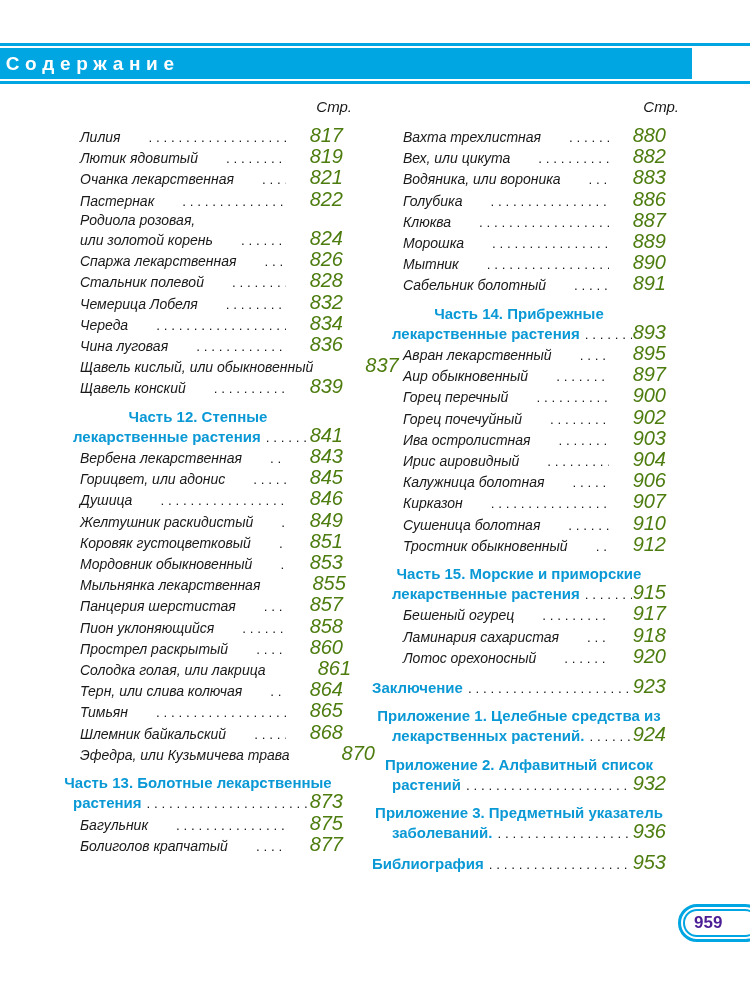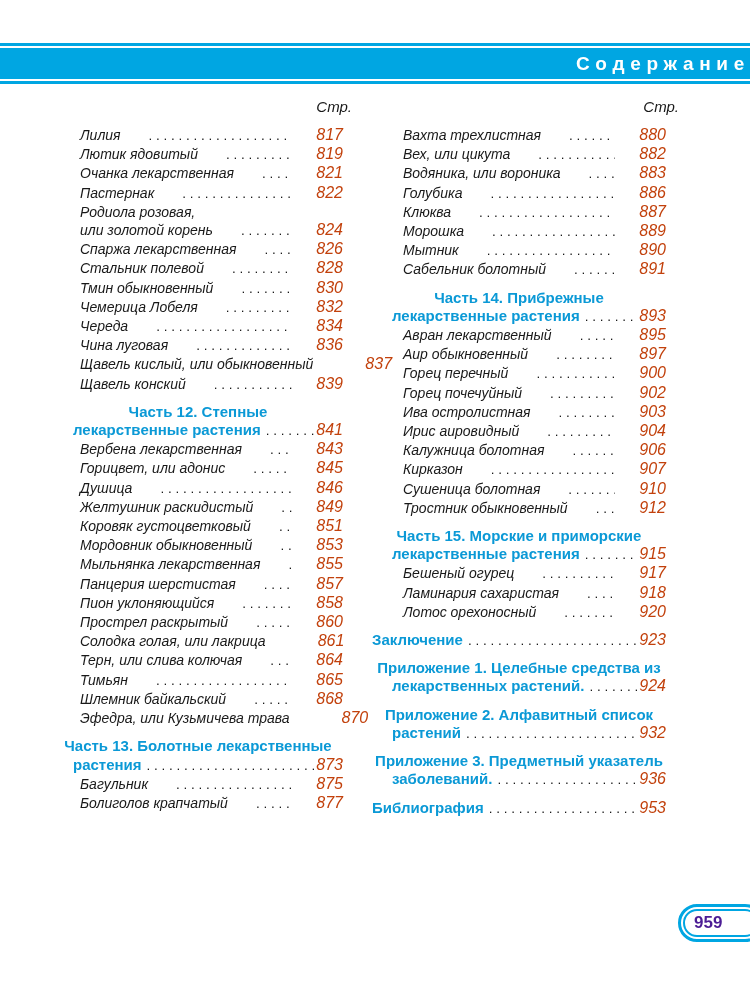--- a/index.html
+++ b/index.html
@@ -5,22 +5,22 @@
   html,body{margin:0;padding:0;}
   body{
     width:750px;height:1000px;position:relative;overflow:hidden;
     background:#ffffff;color:#191919;
     font-family:"Liberation Sans",sans-serif;
   }
   .rule{position:absolute;left:0;width:750px;height:3px;background:#00a6e2;}
   #rule-top{top:43px;}
   #rule-bottom{top:81px;}
   .bar{
-    position:absolute;left:0;top:48px;width:750px;height:31px;background:#00a6e2;
-    display:flex;align-items:center;justify-content:flex-end;
+    position:absolute;left:0;top:48px;width:692px;height:31px;background:#00a6e2;
+    display:flex;align-items:center;justify-content:flex-start;
   }
   .bar span{
     color:#fff;font-weight:700;font-size:19px;
     letter-spacing:0.30em;text-indent:0.30em;
   }
   .content{position:absolute;top:97px;left:45px;display:flex;column-gap:29px;}
   .col{display:flex;flex-direction:column;}
   .col.left{width:298px;}
   .col.right{width:294px;}
   .col-head{
@@ -48,21 +48,21 @@
   .row.appendix2{padding-left:20px;}
 
   .leader{
     flex:1 1 auto;min-width:0;overflow:hidden;text-align:right;
     font-size:13.5px;font-style:normal;font-weight:400;color:#191919;
     margin:0 1px 0 5px;
   }
   .leader::after{
     content:". . . . . . . . . . . . . . . . . . . . . . . . . . . . . . . . . . . . . . . . . . . . . . . . . . . . . . . . . . . .";
   }
-  .num{font-style:italic;font-weight:400;font-size:16px;color:#c2410c;}
+  .num{font-style:italic;font-weight:400;font-size:20px;color:#4d7c0f;}
 
   .badge{
     position:absolute;top:904px;right:-14px;width:86px;height:38px;
     border:3px solid #00a6e2;border-radius:22px;background:#fff;box-sizing:border-box;
   }
   .badge-inner{
     position:absolute;inset:2px;border:2px solid #00a6e2;border-radius:16px;
     display:flex;align-items:center;
   }
   .badge-num{padding-left:9px;font-weight:700;font-size:17px;color:#4c1d95;}
@@ -112,25 +112,20 @@
           <span class="t">Спаржа лекарственная</span>
           <span class="leader"></span>
           <span class="num">826</span>
         </div>
         <div class="row item">
           <span class="t">Стальник полевой</span>
           <span class="leader"></span>
           <span class="num">828</span>
         </div>
         <div class="row item">
-          <span class="t">Тмин обыкновенный</span>
-          <span class="leader"></span>
-          <span class="num">830</span>
-        </div>
-        <div class="row item">
           <span class="t">Чемерица Лобеля</span>
           <span class="leader"></span>
           <span class="num">832</span>
         </div>
         <div class="row item">
           <span class="t">Череда</span>
           <span class="leader"></span>
           <span class="num">834</span>
         </div>
         <div class="row item">

